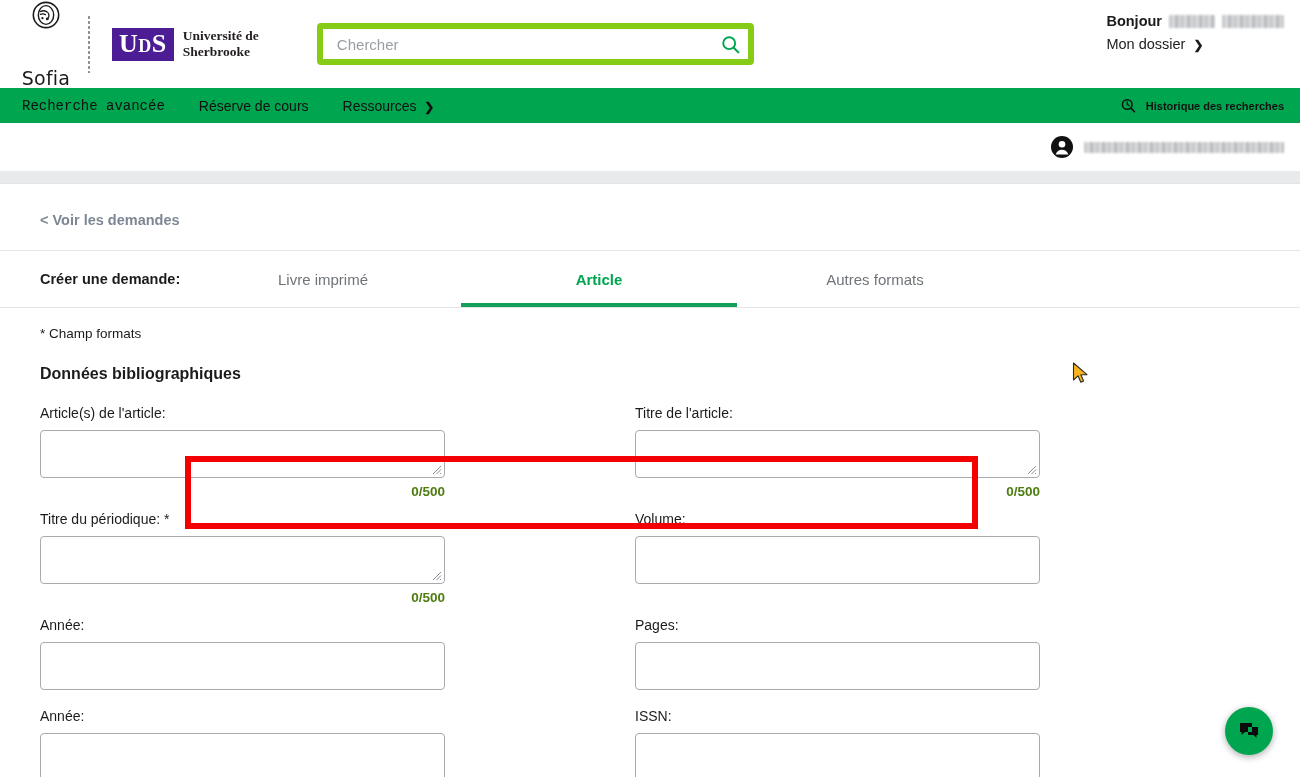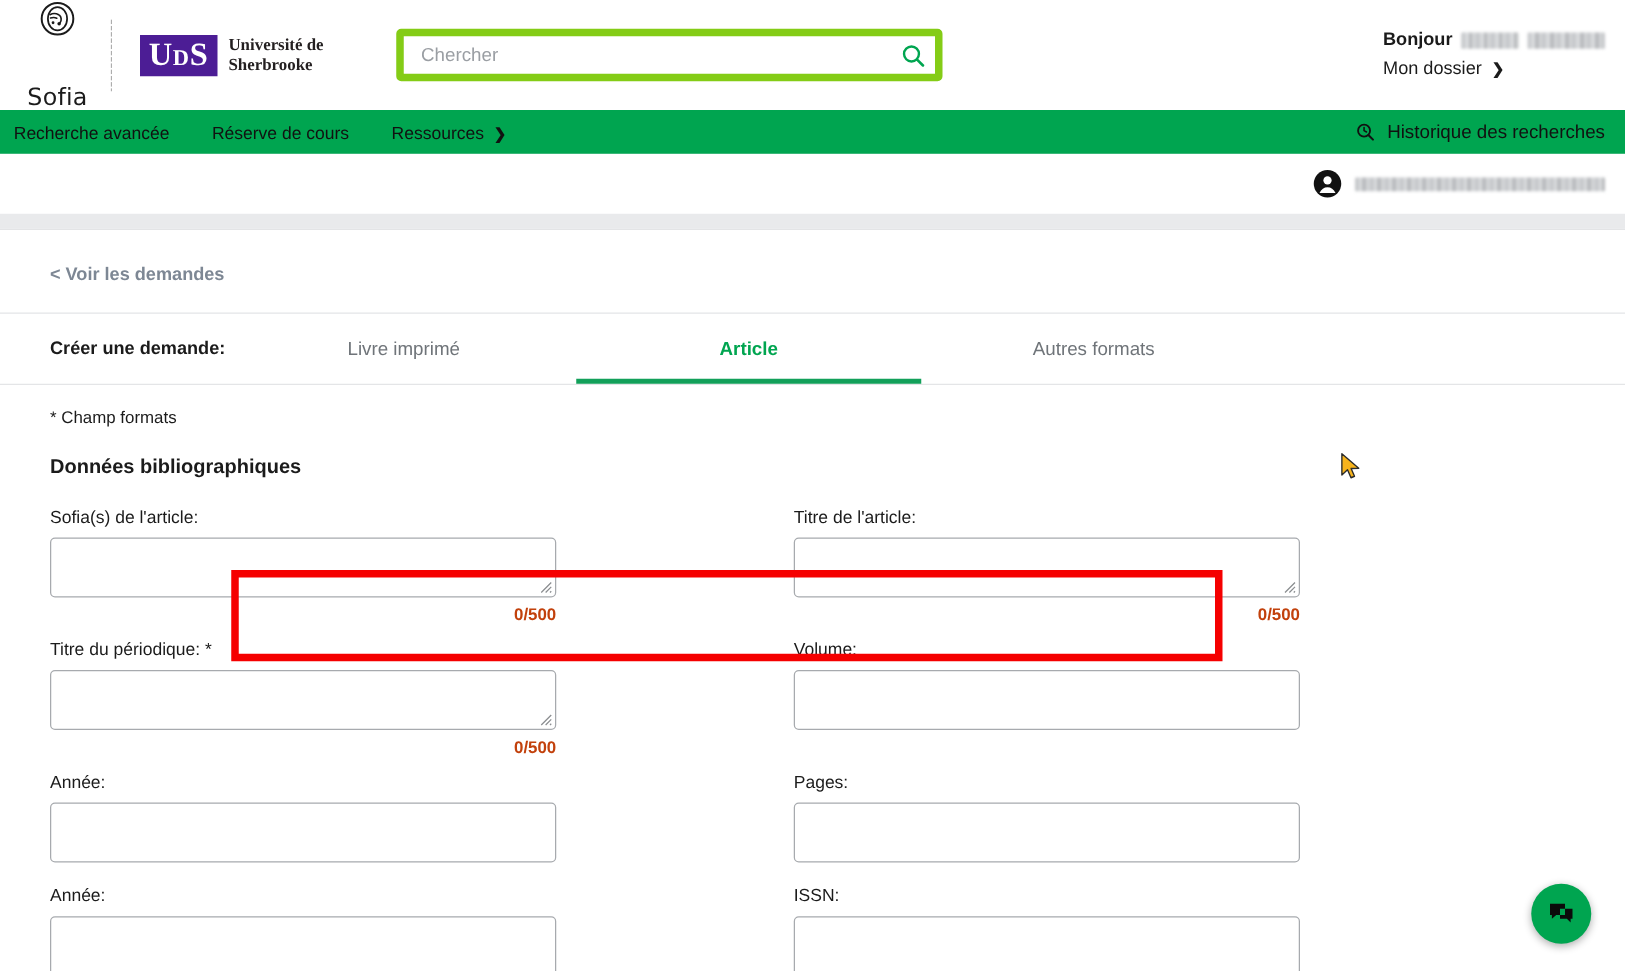--- a/index.html
+++ b/index.html
@@ -99,21 +99,21 @@
     width: 34px; height: 34px;
     border: 0; background: transparent;
     cursor: pointer;
     display:flex; align-items:center; justify-content:center;
     padding: 0;
   }
 
   .hello {
     position: absolute;
     right: 16px;
-    top: 24px;
+    top: 13px;
     text-align: left;
   }
   .hello-line1 {
     font-size: 14.5px;
     font-weight: bold;
     color: #1b1b1b;
     display: flex;
     align-items: center;
     gap: 7px;
     white-space: nowrap;
@@ -147,32 +147,33 @@
     position: relative;
   }
   .greenbar .nav-item {
     color: #111;
     font-size: 14px;
     margin-left: 15px;
     padding: 0 4px;
     cursor: pointer;
     white-space: nowrap;
   }
-  .greenbar .nav-item:first-child { margin-left: 7px; }
+  .greenbar .nav-item:first-child { margin-left: 18px; font-family: Liberation Mono, monospace; }
   .greenbar .nav-item + .nav-item { margin-left: 26px; }
   .hist {
     position: absolute;
     right: 16px;
     display: flex;
     align-items: center;
     gap: 9px;
     color: #111;
-    font-size: 15px;
+    font-size: 11px;
     cursor: pointer;
     white-space: nowrap;
+    font-weight: bold;
   }
 
   
   .acctrow {
     height: 48px;
     background: #fff;
     display: flex;
     align-items: center;
     justify-content: flex-end;
     padding-right: 16px;
@@ -316,21 +317,21 @@
     position: absolute;
     right: 3px; bottom: 3px;
     width: 12px; height: 12px;
     pointer-events: none;
   }
   .counter {
     text-align: right;
     width: 405px;
     font-size: 13.5px;
     font-weight: bold;
-    color: #c2410c;
+    color: #4d7c0f;
     margin-top: 6px;
   }
   .nocounter { height: 6px; }
 
   
   .fab {
     position: absolute;
     right: 27px;
     bottom: 22px;
     width: 48px; height: 48px;
@@ -463,21 +464,21 @@
   
   <div class="annot"></div>
 
   <div class="formarea">
     <div class="req-note">* Champ formats</div>
     <div class="section-title">Données bibliographiques</div>
 
     <div class="grid">
 
       <div class="field col1">
-        <label class="flabel">Sofia(s) de l'article:</label>
+        <label class="flabel">Article(s) de l'article:</label>
         <div class="ta-wrap">
           <textarea class="ta" style=""></textarea>
           <svg class="grip" viewBox="0 0 12 12">
             <path d="M11 3 L3 11 M11 6.5 L6.5 11 M11 10 L10 11" stroke="#8b8e91" stroke-width="1" fill="none"></path>
           </svg>
         </div>
         <div class="counter">0/500</div>
       </div>
       <div class="spacer"></div>
       <div class="field col3">

